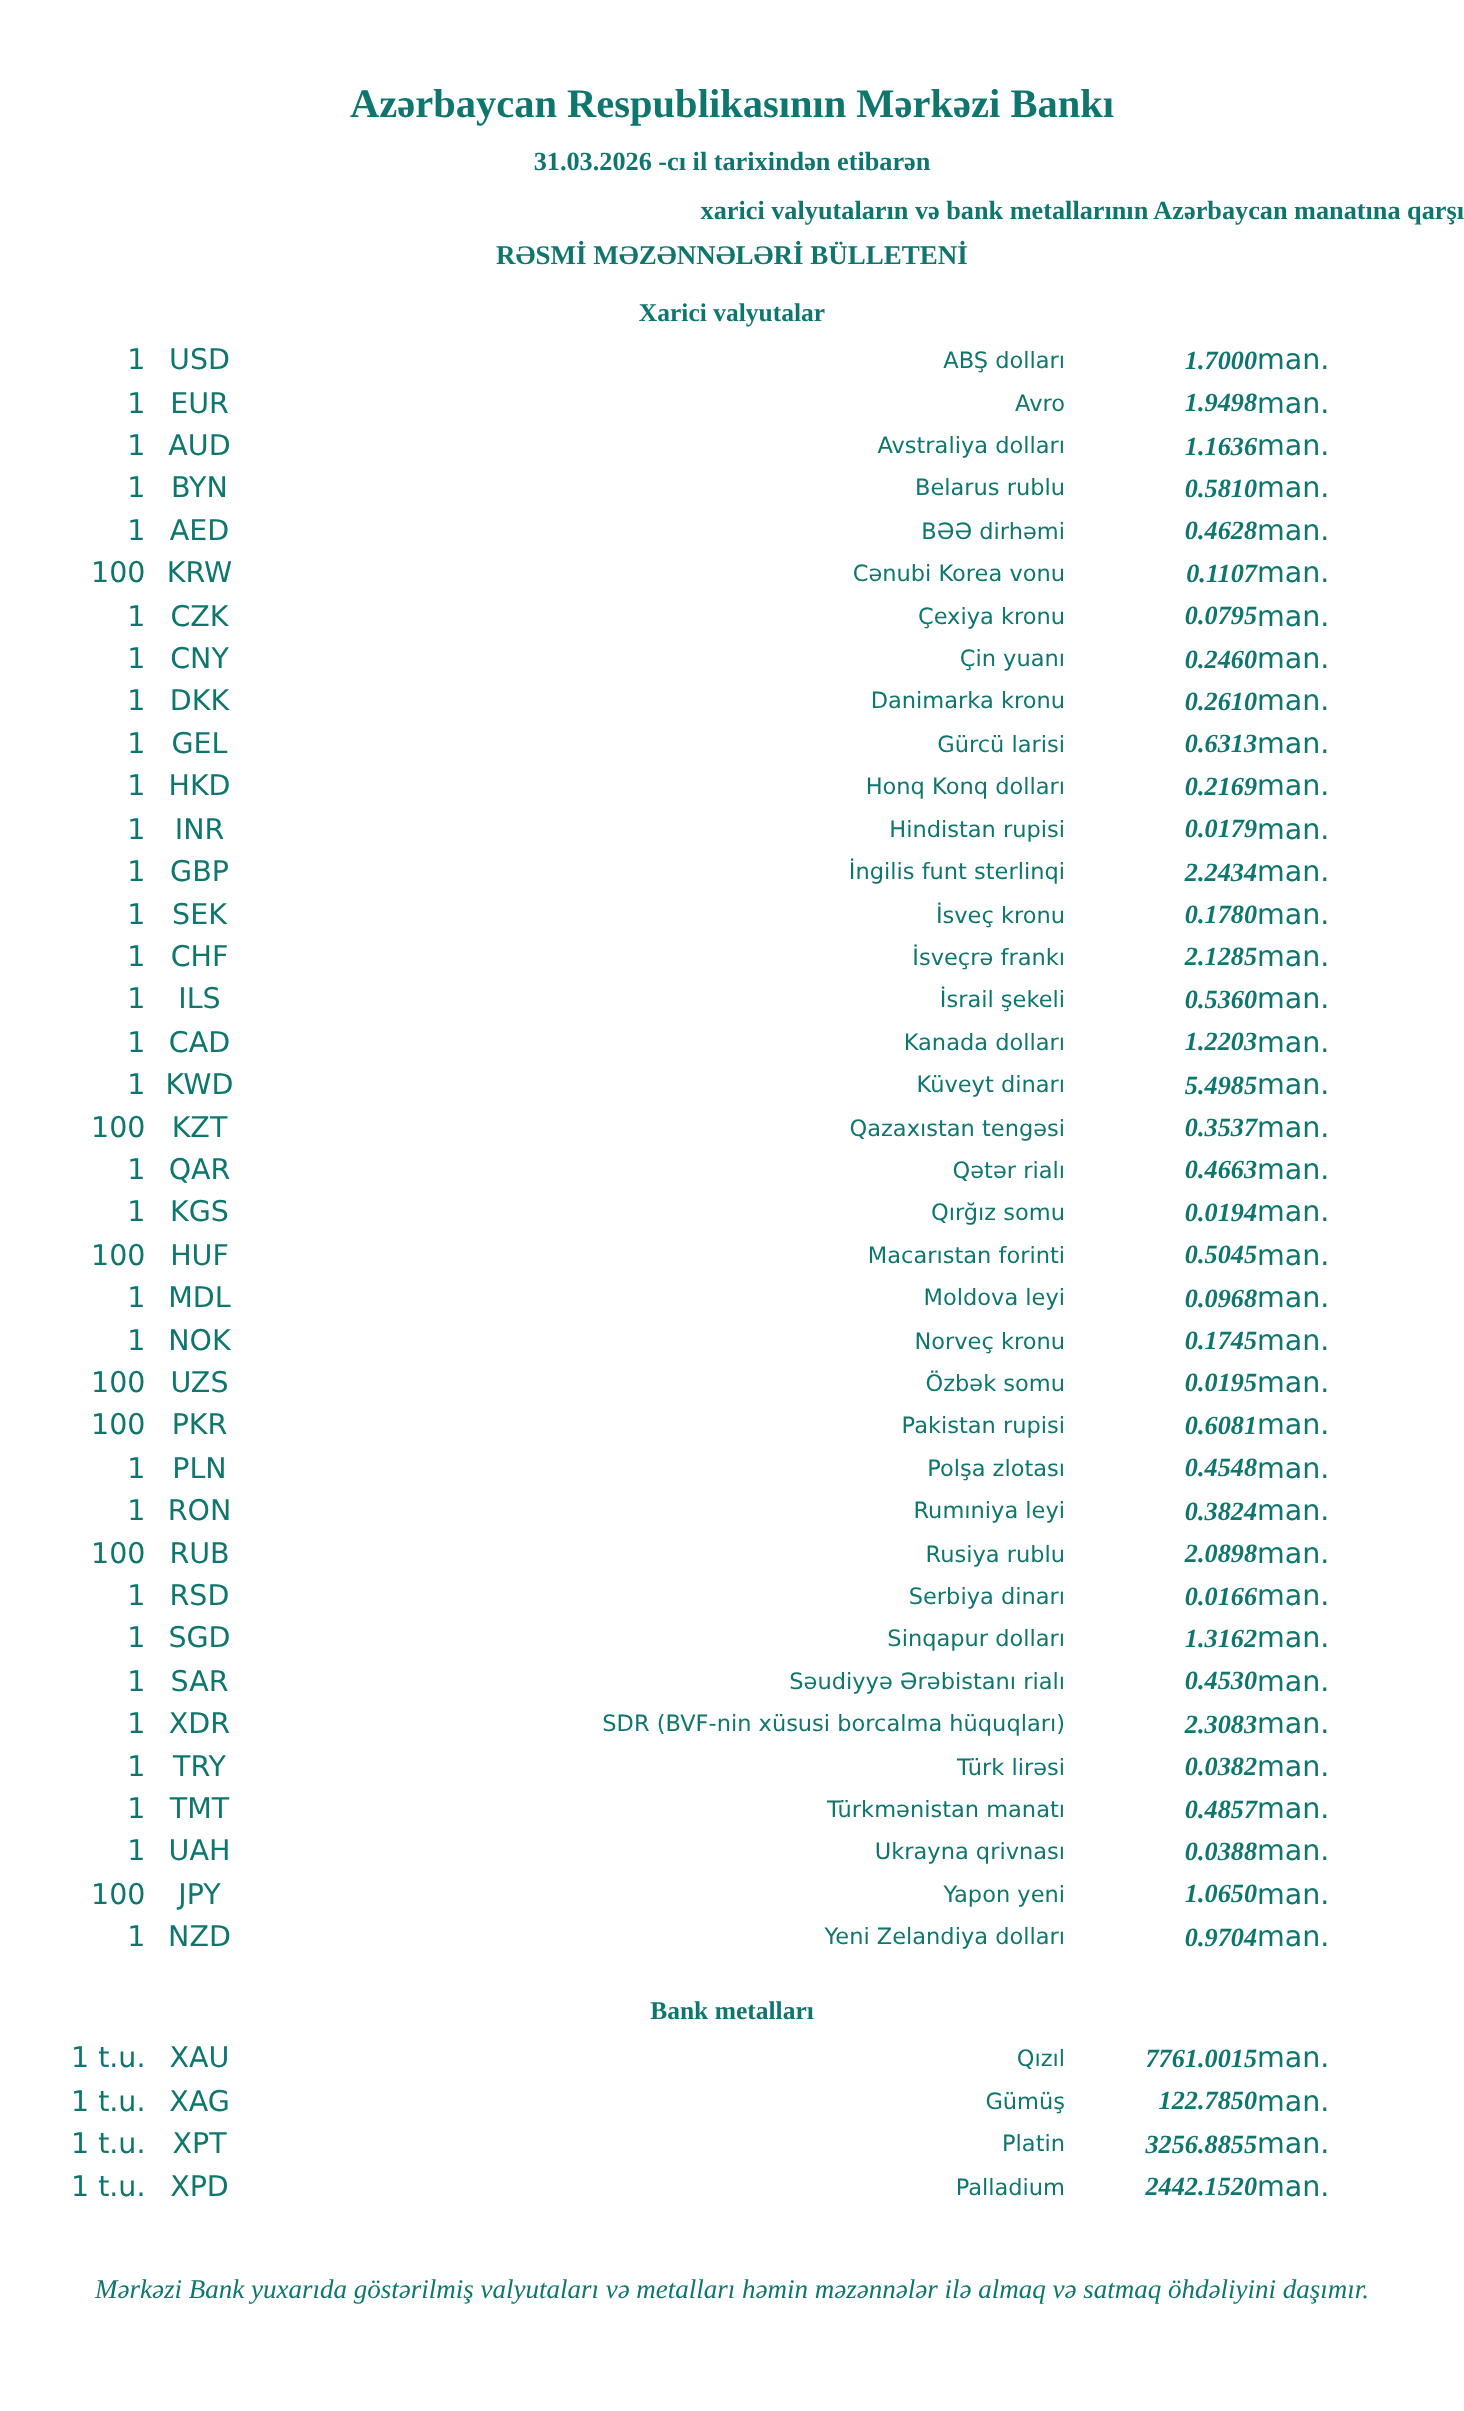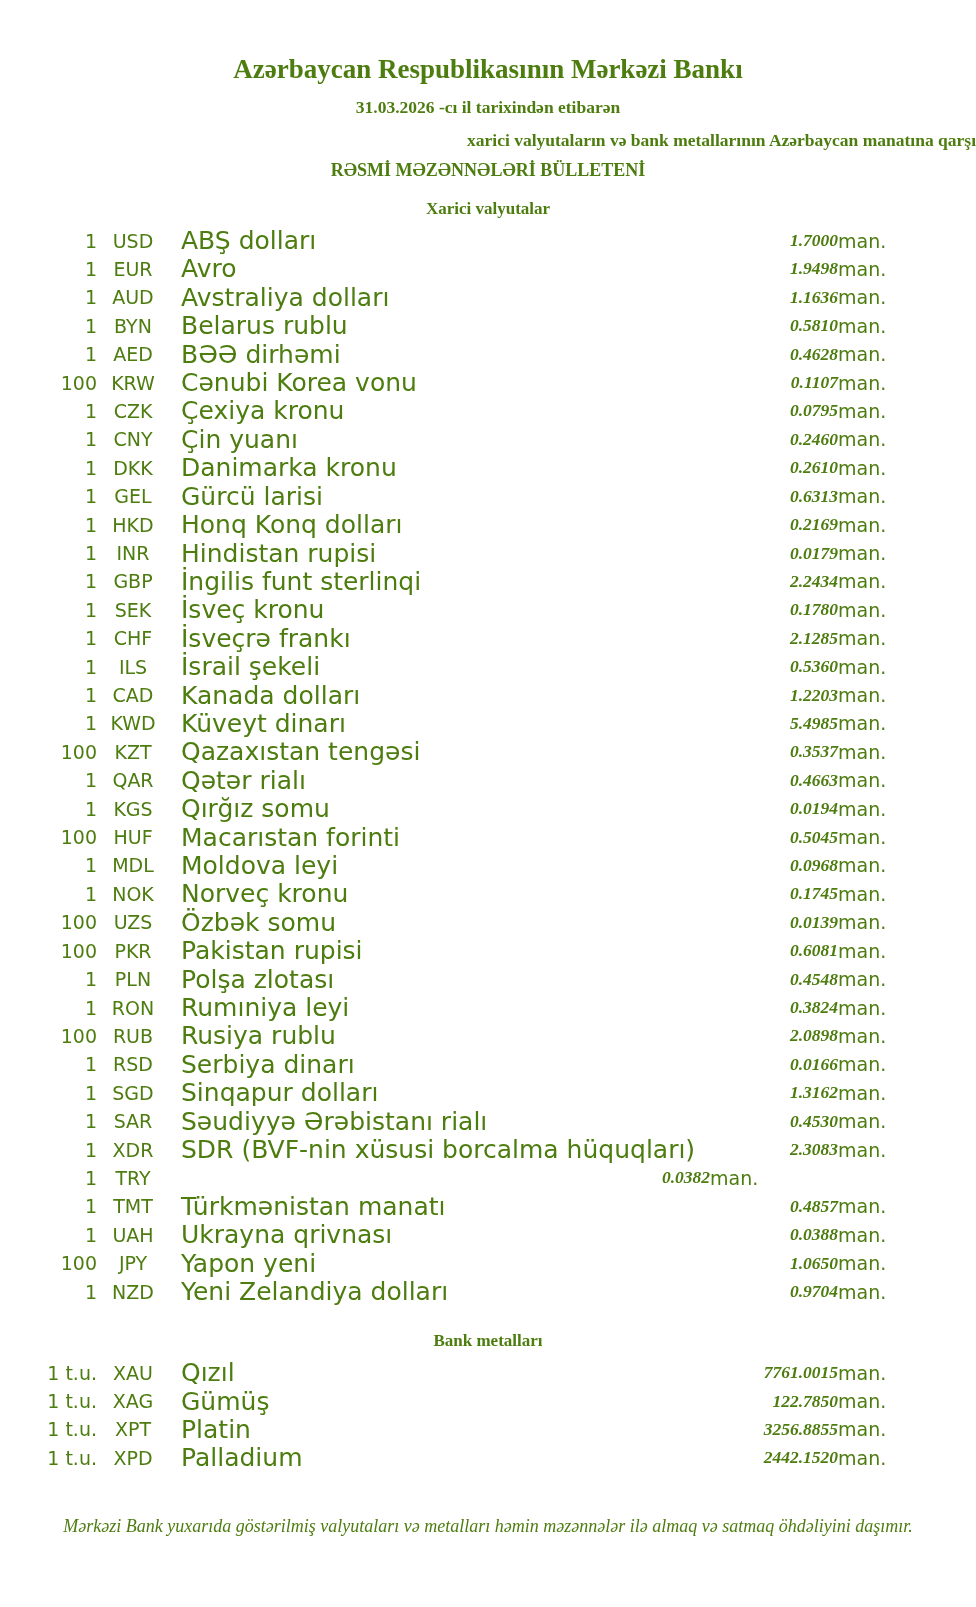--- a/index.html
+++ b/index.html
@@ -6,21 +6,21 @@
     margin: 0;
     padding: 0;
     background: #ffffff;
   }
   .page {
     position: relative;
     width: 976px;
     height: 1607px;
     margin: 0 auto;
     background: #ffffff;
-    color: #4d7c0f;
+    color: #0f766e;
     font-family: "DejaVu Sans", sans-serif;
     overflow: hidden;
   }
   .title {
     margin: 0;
     padding-top: 54px;
     text-align: center;
     font-family: "Liberation Serif", "DejaVu Serif", serif;
     font-weight: bold;
     font-size: 27px;
@@ -74,23 +74,23 @@
   .row .qty {
     text-align: right;
     font-size: 19px;
     white-space: nowrap;
   }
   .row .code {
     text-align: center;
     font-size: 19px;
   }
   .row .name {
-    text-align: left;
+    text-align: right;
     padding-left: 12px;
-    font-size: 25px;
+    font-size: 15px;
     white-space: nowrap;
   }
   .row .rate {
     text-align: right;
     font-family: "Liberation Serif", "DejaVu Serif", serif;
     font-weight: bold;
     font-style: italic;
     font-size: 17.5px;
     white-space: nowrap;
   }
@@ -289,21 +289,21 @@
         <span class="qty">1</span>
         <span class="code">NOK</span>
         <span class="name">Norveç kronu</span>
         <span class="rate">0.1745</span>
         <span class="unit">man.</span>
       </div>
       <div class="row">
         <span class="qty">100</span>
         <span class="code">UZS</span>
         <span class="name">Özbək somu</span>
-        <span class="rate">0.0139</span>
+        <span class="rate">0.0195</span>
         <span class="unit">man.</span>
       </div>
       <div class="row">
         <span class="qty">100</span>
         <span class="code">PKR</span>
         <span class="name">Pakistan rupisi</span>
         <span class="rate">0.6081</span>
         <span class="unit">man.</span>
       </div>
       <div class="row">
@@ -351,20 +351,21 @@
       <div class="row">
         <span class="qty">1</span>
         <span class="code">XDR</span>
         <span class="name">SDR (BVF-nin xüsusi borcalma hüquqları)</span>
         <span class="rate">2.3083</span>
         <span class="unit">man.</span>
       </div>
       <div class="row">
         <span class="qty">1</span>
         <span class="code">TRY</span>
+        <span class="name">Türk lirəsi</span>
         <span class="rate">0.0382</span>
         <span class="unit">man.</span>
       </div>
       <div class="row">
         <span class="qty">1</span>
         <span class="code">TMT</span>
         <span class="name">Türkmənistan manatı</span>
         <span class="rate">0.4857</span>
         <span class="unit">man.</span>
       </div>

